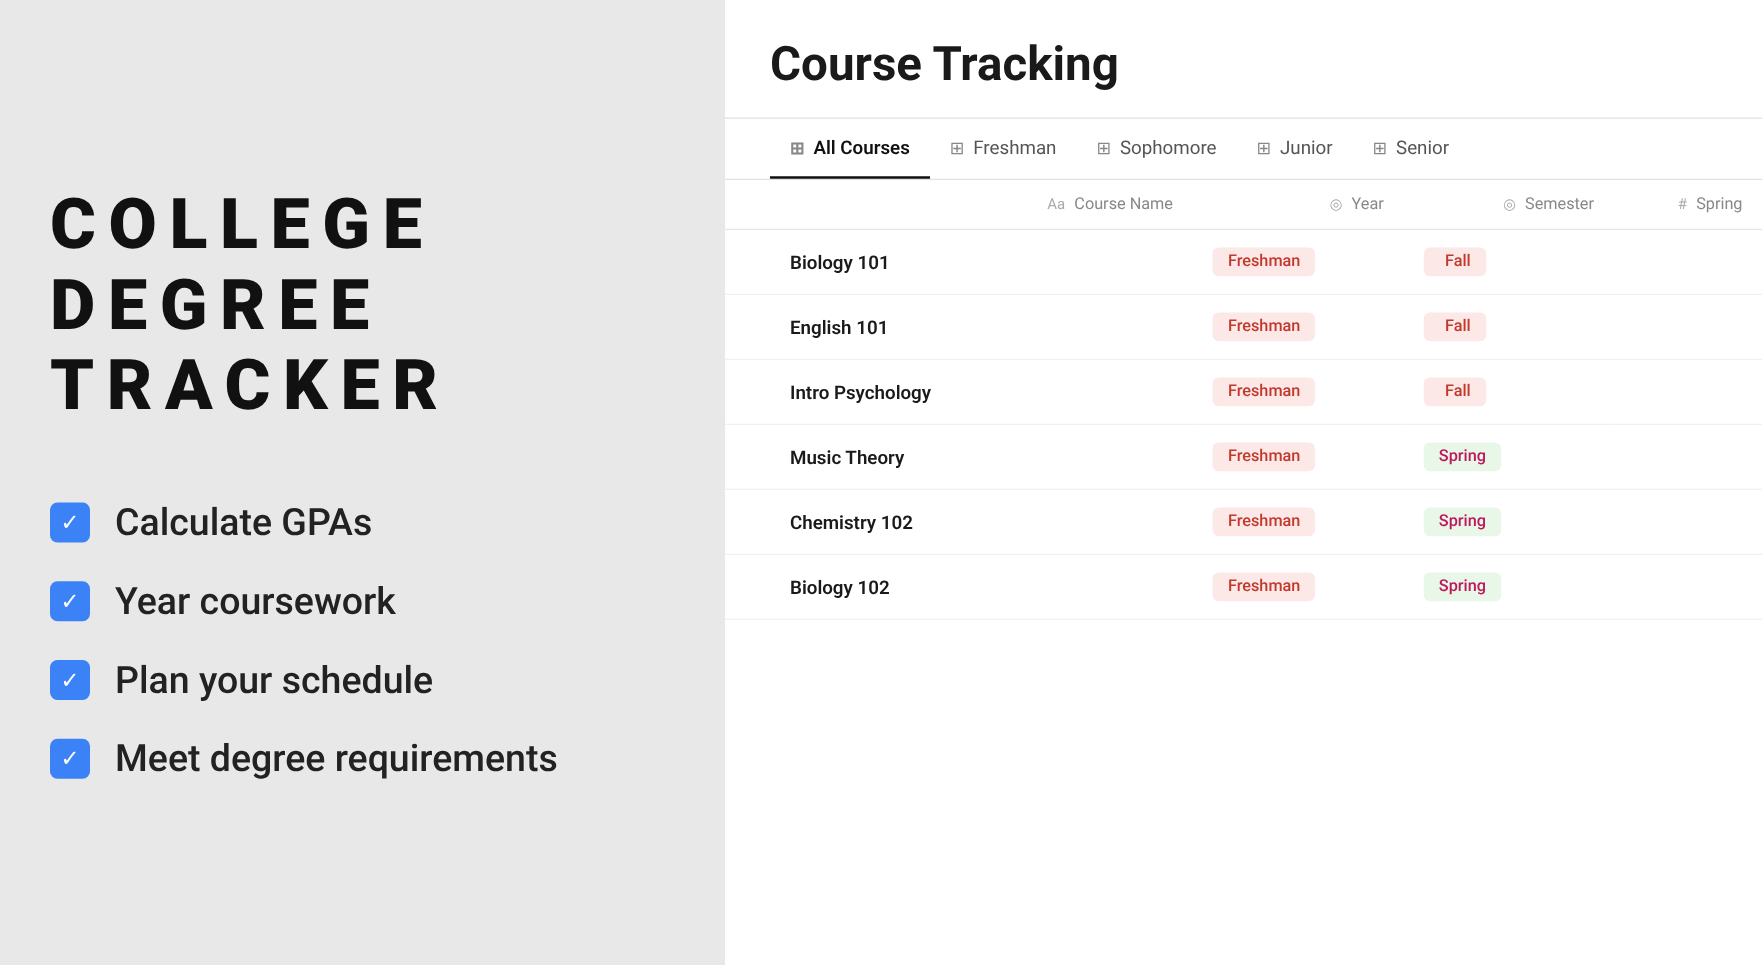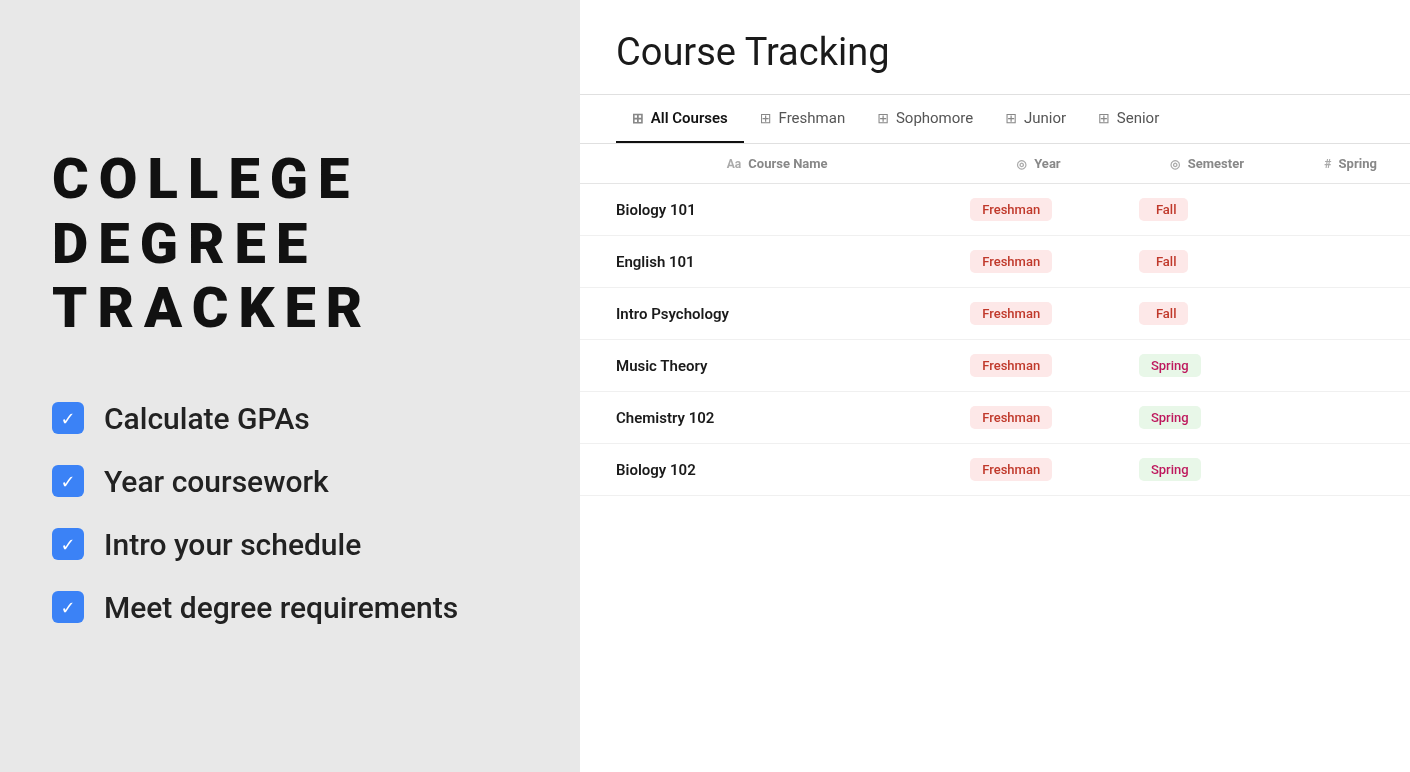--- a/index.html
+++ b/index.html
@@ -17,21 +17,21 @@
     }
 
     
     .left-panel {
       width: 580px;
       min-width: 580px;
       background-color: #e8e8e8;
       display: flex;
       flex-direction: column;
       justify-content: center;
-      padding: 60px 40px 60px 52px;
+      padding: 60px 40px 60px 40px;
       height: 100%;
     }
 
     .app-title {
       font-size: 56px;
       font-weight: 900;
       letter-spacing: 0.18em;
       color: #111;
       line-height: 1.15;
       margin-bottom: 60px;
@@ -74,21 +74,21 @@
       flex: 1;
       background-color: #ffffff;
       display: flex;
       flex-direction: column;
       overflow: hidden;
       padding: 30px 0 0 0;
     }
 
     .page-title {
       font-size: 38px;
-      font-weight: 400;
+      font-weight: 700;
       color: #1a1a1a;
       padding: 0 36px 20px 36px;
     }
 
     .divider {
       height: 1px;
       background-color: #e0e0e0;
       margin: 0 0 0 0;
     }
 
@@ -133,23 +133,23 @@
     table {
       width: 100%;
       border-collapse: collapse;
     }
 
     thead tr {
       border-bottom: 1px solid #e5e5e5;
     }
 
     th {
-      text-align: center;
+      text-align: right;
       font-size: 13px;
-      font-weight: 700;
+      font-weight: 400;
       color: #888;
       padding: 12px 16px;
       background-color: #fff;
     }
 
     th .col-icon {
       display: inline;
       margin-right: 4px;
       font-size: 12px;
       color: #aaa;
@@ -177,21 +177,21 @@
     }
 
     td {
       padding: 14px 16px;
       font-size: 15px;
       color: #1a1a1a;
     }
 
     td.course-name {
       font-weight: 600;
-      padding-left: 36px;
+      padding-left: 52px;
     }
 
     .badge {
       display: inline-block;
       padding: 4px 12px;
       border-radius: 5px;
       font-size: 13px;
       font-weight: 500;
     }
 
@@ -236,21 +236,21 @@
   <div class="feature-item">
       <div class="checkbox-icon">✓</div>
       <span class="feature-label">Calculate GPAs</span>
     </div>
       <div class="feature-item">
       <div class="checkbox-icon">✓</div>
       <span class="feature-label">Year coursework</span>
     </div>
       <div class="feature-item">
       <div class="checkbox-icon">✓</div>
-      <span class="feature-label">Intro your schedule</span>
+      <span class="feature-label">Plan your schedule</span>
     </div>
       <div class="feature-item">
       <div class="checkbox-icon">✓</div>
       <span class="feature-label">Meet degree requirements</span>
     </div>
     </div>
 </div>
 
 <div class="right-panel">
   <div class="page-title">Course Tracking</div>

